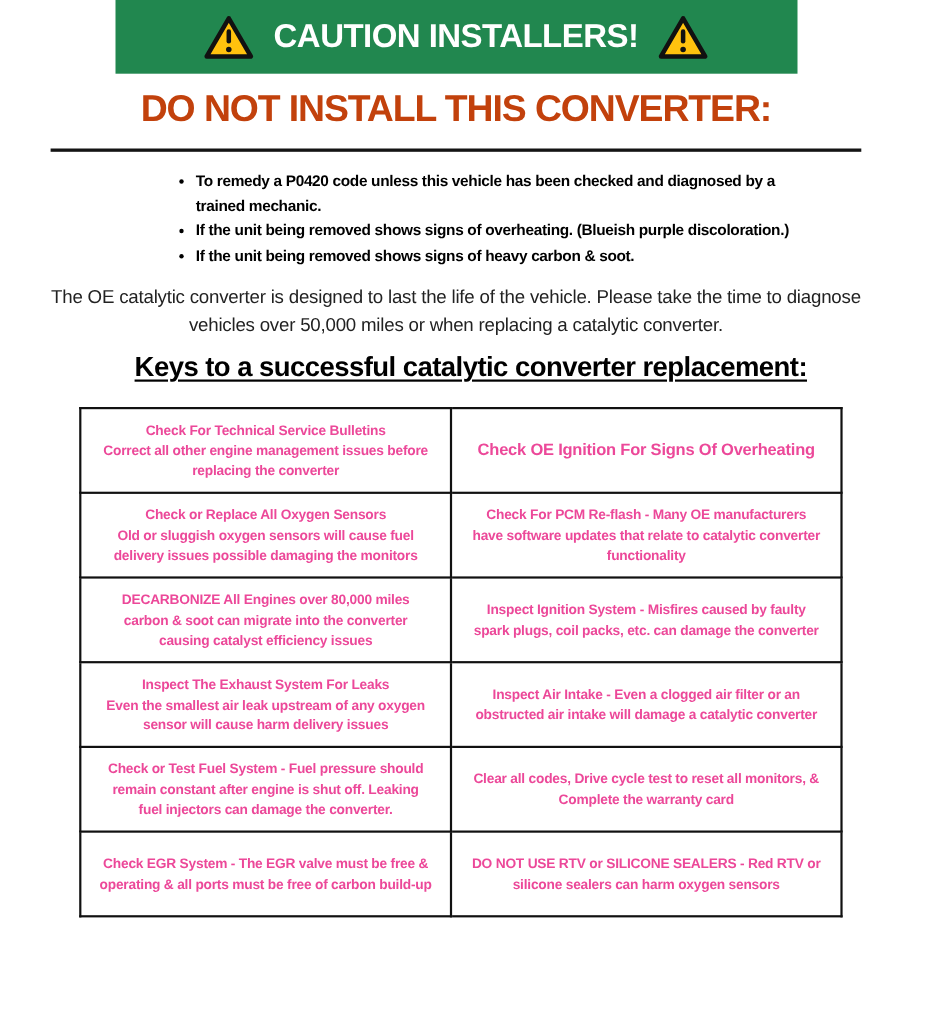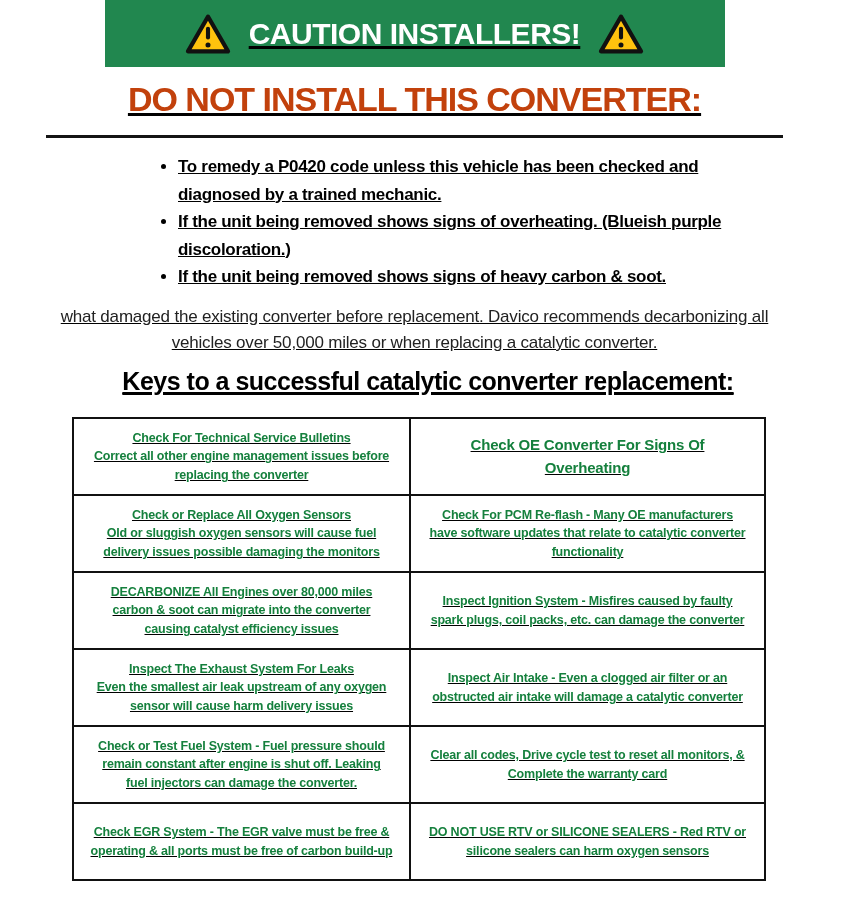--- a/index.html
+++ b/index.html
@@ -3,21 +3,21 @@
 <meta charset="utf-8">
 <style>
   * { box-sizing: border-box; }
   html, body { margin: 0; padding: 0; }
   body {
     width: 845px; height: 919px; overflow: hidden;
     background: #ffffff;
     font-family: "Liberation Sans", sans-serif;
     color: #000;
   }
-  .page { width: 829px; height: 919px; position: relative; text-decoration: underline; }
+  .page { width: 829px; height: 919px; position: relative; }
 
   
   .banner {
     width: 620px; height: 67px; margin: 0 auto;
     background: var(--banner-green, #21874f);
     display: flex; align-items: center; justify-content: center; gap: 18px;
   }
   .tri { display: block; width: 46px; height: 42px; }
   .tri svg { width: 100%; height: 100%; display: block; }
   .banner-label {
@@ -32,21 +32,21 @@
     font-size: 34px; font-weight: 800; letter-spacing: -1px;
     color: #c2410c;
   }
 
   .divider { width: 737px; height: 3px; background: #141414; margin: 16px auto 0; }
 
   
   .bullets {
     margin: 15px 0 0 150px; padding-left: 28px;
     width: 590px;
-    font-size: 17px; font-weight: 700; letter-spacing: -0.3px;
+    font-size: 14px; font-weight: 700; letter-spacing: -0.3px;
     line-height: 1.62; color: #000;
   }
   .bullets li { margin: 0; }
 
   
   .para {
     margin-top: 13px; text-align: center;
     font-size: 17px; font-weight: 400; letter-spacing: -0.2px;
     line-height: 1.55; color: #222;
   }
@@ -65,21 +65,21 @@
   .tips {
     margin: 21px 0 0 72px; width: 694px;
     border-collapse: collapse; table-layout: fixed;
     border: 2px solid #111;
   }
   .tips td {
     border: 2px solid #111;
     height: 77px; padding: 4px 16px;
     text-align: center; vertical-align: middle;
     font-size: 12.5px; font-weight: 700; letter-spacing: -0.2px;
-    line-height: 1.5; color: #15803d;
+    line-height: 1.5; color: #ec4899;
   }
   .tips td.big { font-size: 15px; }
   .cell-title, .cell-body { display: block; }
   .cell-title:empty { display: none; }
 </style>
 </head>
 <body>
 
 <div class="page">
 
@@ -105,40 +105,40 @@
 
   <div class="divider"></div>
 
   <ul class="bullets">
     <li>To remedy a P0420 code unless this vehicle has been checked and diagnosed by a trained mechanic.</li>
     <li>If the unit being removed shows signs of overheating. (Blueish purple discoloration.)</li>
     <li>If the unit being removed shows signs of heavy carbon &amp; soot.</li>
   </ul>
 
   <div class="para">
-    <div class="pline">what damaged the existing converter before replacement. Davico recommends decarbonizing all</div>
+    <div class="pline">The OE catalytic converter is designed to last the life of the vehicle. Please take the time to diagnose</div>
     <div class="pline">vehicles over 50,000 miles or when replacing a catalytic converter.</div>
   </div>
 
   <h3 class="keys">Keys to a successful catalytic converter replacement:</h3>
 
   <table class="tips">
     <colgroup>
         <col style="width:48.7%">
         <col style="width:51.3%">
       </colgroup>
     <tbody>
       <tr>
         <td>
           <span class="cell-title">Check For Technical Service Bulletins</span>
           <span class="cell-body">Correct all other engine management issues before replacing the converter</span>
         </td>
         <td class="big">
 
-          <span class="cell-body">Check OE Converter For Signs Of Overheating</span>
+          <span class="cell-body">Check OE Ignition For Signs Of Overheating</span>
         </td>
       </tr>
       <tr>
         <td>
           <span class="cell-title">Check or Replace All Oxygen Sensors</span>
           <span class="cell-body">Old or sluggish oxygen sensors will cause fuel delivery issues possible damaging the monitors</span>
         </td>
         <td>
 
           <span class="cell-body">Check For PCM Re-flash - Many OE manufacturers have software updates that relate to catalytic converter functionality</span>

